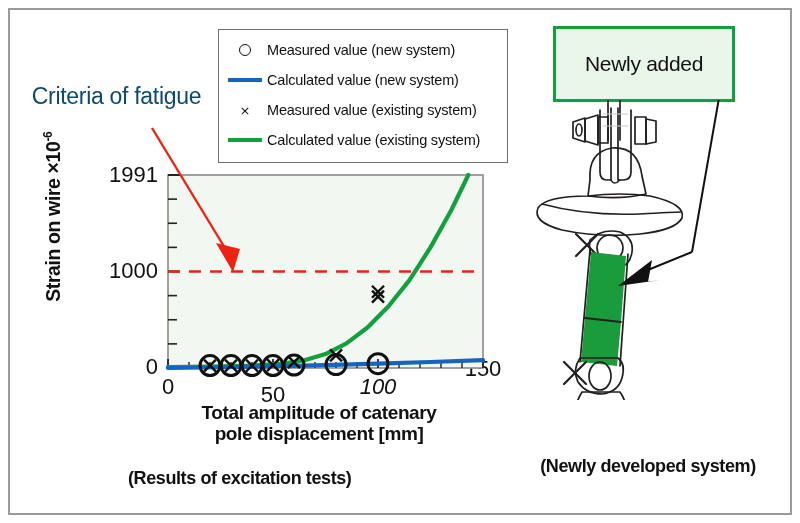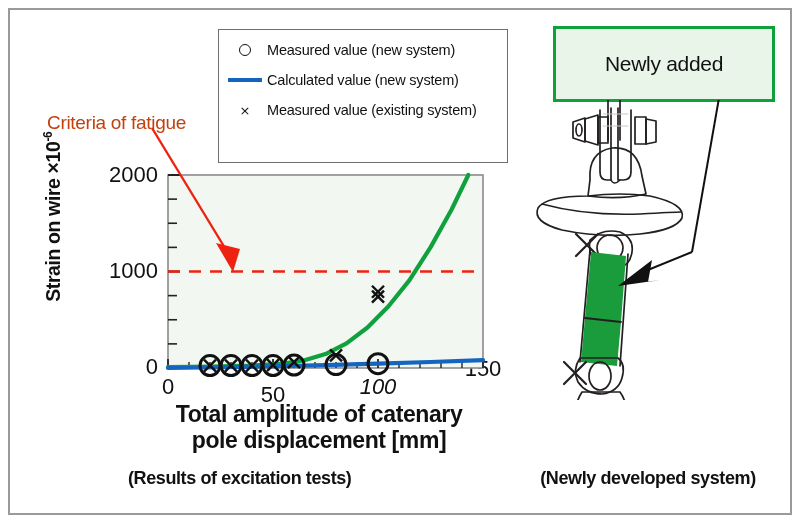--- a/index.html
+++ b/index.html
@@ -84,25 +84,24 @@
     font-family: "DejaVu Sans", sans-serif;
   }
 
   
   .criteria-note {
     position: absolute;
     left: 14px;
     top: 84px;
     width: 205px;
     text-align: center;
-    color: #c2410c;
-    font-size: 19px;
+    color: #0c4a6e;
+    font-size: 23px;
     line-height: 1.12;
     letter-spacing: -0.3px;
-    margin-top: 28px;
   }
 
   
   .ylabel {
     position: absolute;
     left: -62px;
     top: 205px;
     width: 230px;
     text-align: center;
     transform: rotate(-90deg);
@@ -111,41 +110,41 @@
     color: #111111;
     letter-spacing: -0.4px;
   }
   .ylabel sup { font-size: 12px; }
   .xlabel {
     position: absolute;
     left: 128px;
     top: 402px;
     width: 382px;
     text-align: center;
-    font-size: 23px;
+    font-size: 19px;
     font-weight: bold;
     color: #111111;
     line-height: 1.12;
     letter-spacing: -0.4px;
   }
   .caption-left {
     position: absolute;
     left: 128px;
     top: 468px;
     width: 382px;
     text-align: left;
     font-size: 18px;
     font-weight: bold;
     color: #111111;
     letter-spacing: -0.4px;
   }
   .caption-right {
     position: absolute;
     left: 508px;
-    top: 468px;
+    top: 456px;
     width: 280px;
     text-align: center;
     font-size: 18px;
     font-weight: bold;
     color: #111111;
     letter-spacing: -0.4px;
   }
 
   .ytick-label {
     position: absolute;
@@ -167,21 +166,21 @@
     position: absolute;
     left: 0;
     top: 0;
   }
 
   
   .callout {
     position: absolute;
     left: 553px;
     top: 26px;
-    width: 222px;
+    width: 182px;
     height: 76px;
     border: 3px solid #10a13d;
     background: #eaf5ea;
     box-sizing: border-box;
     display: flex;
     align-items: center;
     justify-content: center;
   }
   .callout-text {
     font-size: 21px;
@@ -215,31 +214,37 @@
         <span class="key-line-blue"></span>
       </span>
       <span class="legend-label">Calculated value (new system)</span>
     </div>
     <div class="legend-row">
       <span class="legend-key">
         <span class="key-x">×</span>
       </span>
       <span class="legend-label">Measured value (existing system)</span>
     </div>
+    <div class="legend-row">
+      <span class="legend-key">
+        <span class="key-line-green"></span>
+      </span>
+      <span class="legend-label">Calculated value (existing system)</span>
+    </div>
   </div>
 
   <div class="criteria-note">
     <span>Criteria of fatigue</span><br>
   </div>
 
   <div class="ylabel">
     <span>Strain on wire ×10</span><sup>-6</sup>
   </div>
 
-  <div class="ytick-label" style="left:78px; top:162px;">2000</div>
+  <div class="ytick-label" style="left:78px; top:162px;">1991</div>
   <div class="ytick-label" style="left:78px; top:258px;">1000</div>
   <div class="ytick-label" style="left:78px; top:354px;">0</div>
 
   <div class="xtick-label" style="left:138px; top:374px;">0</div>
   <div class="xtick-label" style="left:243px; top:382px;">50</div>
   <div class="xtick-label" style="left:348px; top:374px;font-style:italic;">100</div>
   <div class="xtick-label" style="left:453px; top:356px;">150</div>
 
   <svg class="plot-svg" width="800" height="523">
 

